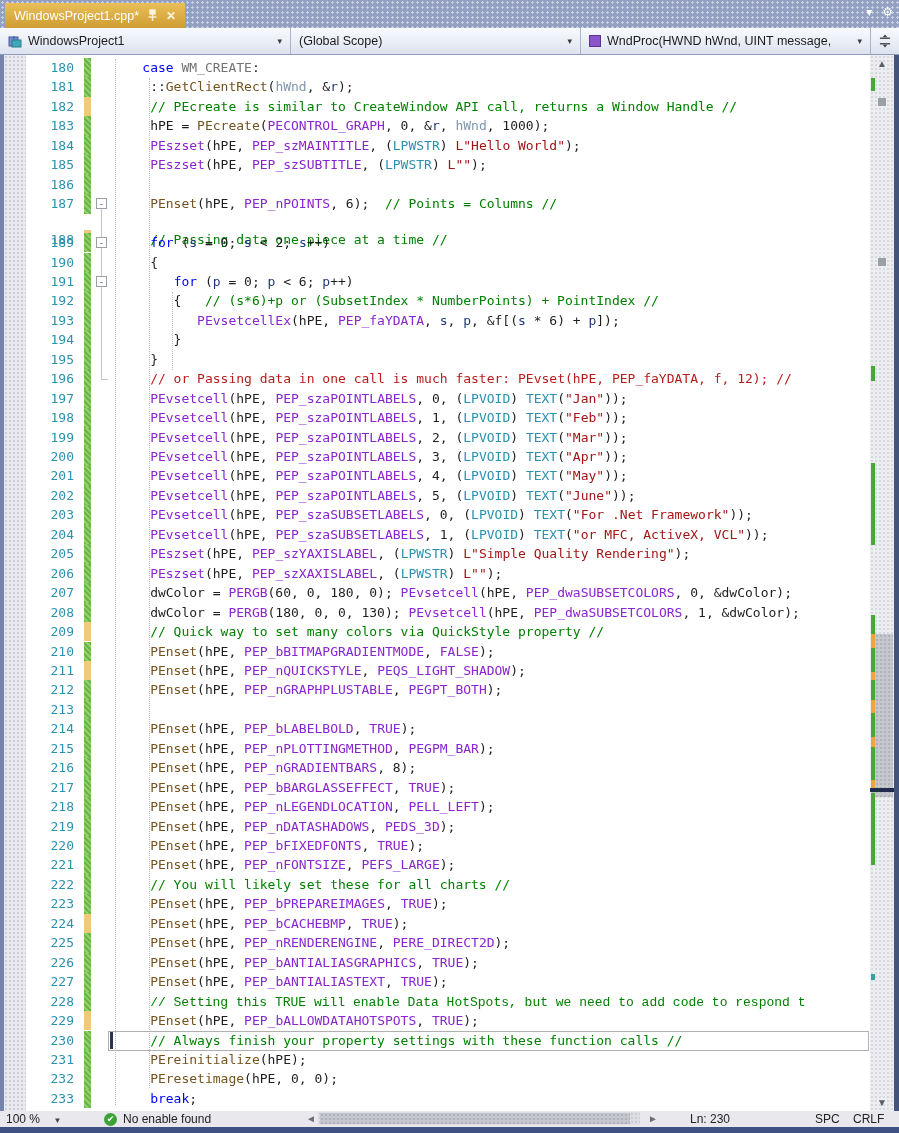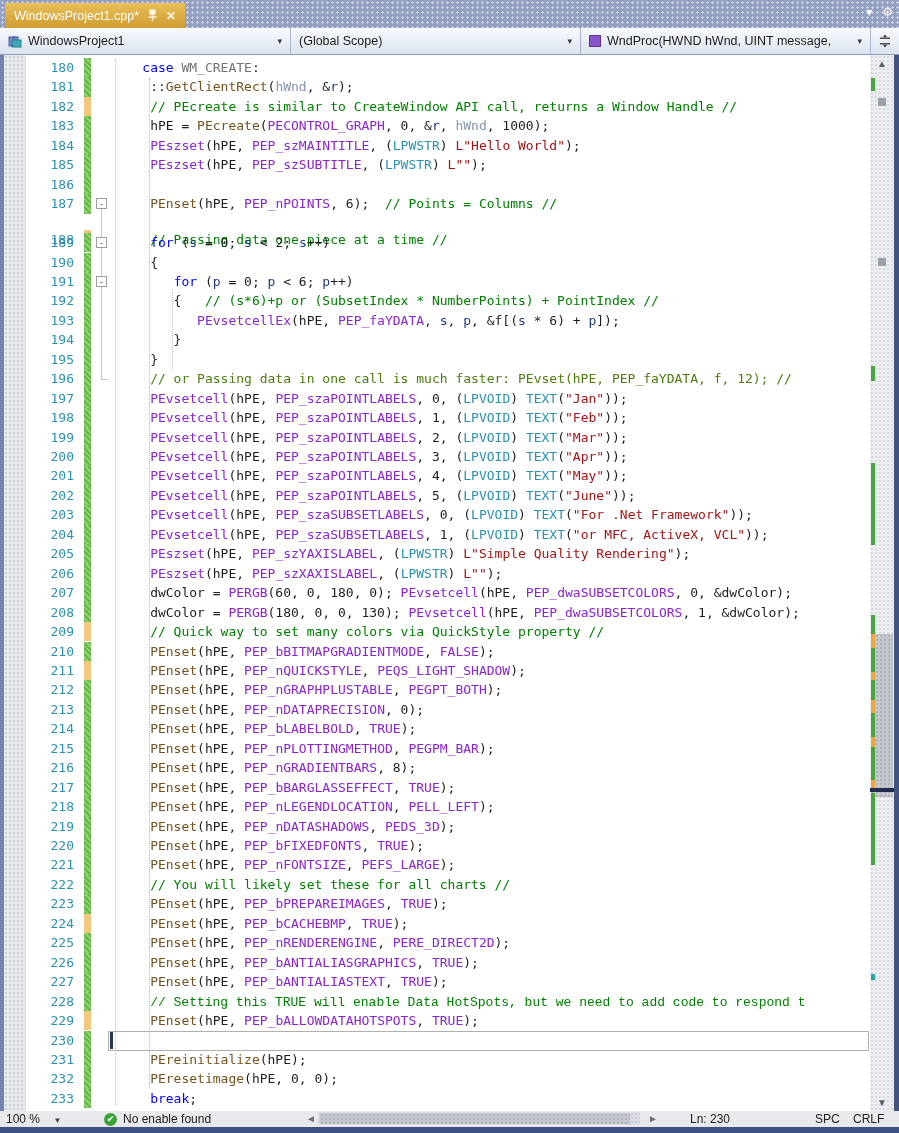--- a/index.html
+++ b/index.html
@@ -217,21 +217,21 @@
           <div class="codeline"><span style="color: rgb(30, 30, 30);">        }</span></div>
         </div>
         <div class="row" style="top: 294.75px;">
           <div class="lnum">195</div>
           <div class="mark g"></div>
           <div class="codeline"><span style="color: rgb(30, 30, 30);">     }</span></div>
         </div>
         <div class="row" style="top: 314.2px;">
           <div class="lnum">196</div>
           <div class="mark g"></div>
-          <div class="codeline"><span style="color: rgb(30, 30, 30);">     </span><span style="color: #4d7c0f;">// or Passing data in one call is much faster: PEvset(hPE, PEP_faYDATA, f, 12); //</span></div>
+          <div class="codeline"><span style="color: rgb(30, 30, 30);">     </span><span style="color: #b91c1c;">// or Passing data in one call is much faster: PEvset(hPE, PEP_faYDATA, f, 12); //</span></div>
         </div>
         <div class="row" style="top: 333.65px;">
           <div class="lnum">197</div>
           <div class="mark g"></div>
           <div class="codeline"><span style="color: rgb(30, 30, 30);">     </span><span style="color: rgb(138, 37, 208);">PEvsetcell</span><span style="color: rgb(30, 30, 30);">(hPE, </span><span style="color: rgb(138, 37, 208);">PEP_szaPOINTLABELS</span><span style="color: rgb(30, 30, 30);">, 0, (</span><span style="color: rgb(43, 145, 175);">LPVOID</span><span style="color: rgb(30, 30, 30);">) </span><span style="color: rgb(43, 145, 175);">TEXT</span><span style="color: rgb(30, 30, 30);">(</span><span style="color: rgb(163, 21, 21);">"Jan"</span><span style="color: rgb(30, 30, 30);">));</span></div>
         </div>
         <div class="row" style="top: 353.1px;">
           <div class="lnum">198</div>
           <div class="mark g"></div>
           <div class="codeline"><span style="color: rgb(30, 30, 30);">     </span><span style="color: rgb(138, 37, 208);">PEvsetcell</span><span style="color: rgb(30, 30, 30);">(hPE, </span><span style="color: rgb(138, 37, 208);">PEP_szaPOINTLABELS</span><span style="color: rgb(30, 30, 30);">, 1, (</span><span style="color: rgb(43, 145, 175);">LPVOID</span><span style="color: rgb(30, 30, 30);">) </span><span style="color: rgb(43, 145, 175);">TEXT</span><span style="color: rgb(30, 30, 30);">(</span><span style="color: rgb(163, 21, 21);">"Feb"</span><span style="color: rgb(30, 30, 30);">));</span></div>
@@ -302,21 +302,20 @@
           <div class="codeline"><span style="color: rgb(30, 30, 30);">     </span><span style="color: rgb(116, 83, 31);">PEnset</span><span style="color: rgb(30, 30, 30);">(hPE, </span><span style="color: rgb(138, 37, 208);">PEP_nQUICKSTYLE</span><span style="color: rgb(30, 30, 30);">, </span><span style="color: rgb(138, 37, 208);">PEQS_LIGHT_SHADOW</span><span style="color: rgb(30, 30, 30);">);</span></div>
         </div>
         <div class="row" style="top: 625.4px;">
           <div class="lnum">212</div>
           <div class="mark g"></div>
           <div class="codeline"><span style="color: rgb(30, 30, 30);">     </span><span style="color: rgb(116, 83, 31);">PEnset</span><span style="color: rgb(30, 30, 30);">(hPE, </span><span style="color: rgb(138, 37, 208);">PEP_nGRAPHPLUSTABLE</span><span style="color: rgb(30, 30, 30);">, </span><span style="color: rgb(138, 37, 208);">PEGPT_BOTH</span><span style="color: rgb(30, 30, 30);">);</span></div>
         </div>
         <div class="row" style="top: 644.85px;">
           <div class="lnum">213</div>
           <div class="mark g"></div>
-          <div class="codeline"><span style="color: rgb(30, 30, 30);">     </span><span style="color: rgb(116, 83, 31);">PEnset</span><span style="color: rgb(30, 30, 30);">(hPE, </span><span style="color: rgb(138, 37, 208);">PEP_nDATAPRECISION</span><span style="color: rgb(30, 30, 30);">, 0);</span></div>
         </div>
         <div class="row" style="top: 664.3px;">
           <div class="lnum">214</div>
           <div class="mark g"></div>
           <div class="codeline"><span style="color: rgb(30, 30, 30);">     </span><span style="color: rgb(116, 83, 31);">PEnset</span><span style="color: rgb(30, 30, 30);">(hPE, </span><span style="color: rgb(138, 37, 208);">PEP_bLABELBOLD</span><span style="color: rgb(30, 30, 30);">, </span><span style="color: rgb(138, 37, 208);">TRUE</span><span style="color: rgb(30, 30, 30);">);</span></div>
         </div>
         <div class="row" style="top: 683.75px;">
           <div class="lnum">215</div>
           <div class="mark g"></div>
           <div class="codeline"><span style="color: rgb(30, 30, 30);">     </span><span style="color: rgb(116, 83, 31);">PEnset</span><span style="color: rgb(30, 30, 30);">(hPE, </span><span style="color: rgb(138, 37, 208);">PEP_nPLOTTINGMETHOD</span><span style="color: rgb(30, 30, 30);">, </span><span style="color: rgb(138, 37, 208);">PEGPM_BAR</span><span style="color: rgb(30, 30, 30);">);</span></div>
@@ -389,21 +388,21 @@
         <div class="row" style="top: 956.05px;">
           <div class="lnum">229</div>
           <div class="mark o"></div>
           <div class="codeline"><span style="color: rgb(30, 30, 30);">     </span><span style="color: rgb(116, 83, 31);">PEnset</span><span style="color: rgb(30, 30, 30);">(hPE, </span><span style="color: rgb(138, 37, 208);">PEP_bALLOWDATAHOTSPOTS</span><span style="color: rgb(30, 30, 30);">, </span><span style="color: rgb(138, 37, 208);">TRUE</span><span style="color: rgb(30, 30, 30);">);</span></div>
         </div>
         <div class="row" style="top: 975.5px;">
           <div class="lnum">230</div>
           <div class="mark g"></div>
           <div class="curbox" style="top: 0px;"></div>
           <div class="caret" style="top: 1px;"></div>
-          <div class="codeline"><span style="color: rgb(30, 30, 30);">     </span></div>
+          <div class="codeline"><span style="color: rgb(30, 30, 30);">     </span><span style="color: rgb(0, 128, 0);">// Always finish your property settings with these function calls //</span></div>
         </div>
         <div class="row" style="top: 994.95px;">
           <div class="lnum">231</div>
           <div class="mark g"></div>
           <div class="codeline"><span style="color: rgb(30, 30, 30);">     </span><span style="color: rgb(116, 83, 31);">PEreinitialize</span><span style="color: rgb(30, 30, 30);">(hPE);</span></div>
         </div>
         <div class="row" style="top: 1014.4px;">
           <div class="lnum">232</div>
           <div class="mark g"></div>
           <div class="codeline"><span style="color: rgb(30, 30, 30);">     </span><span style="color: rgb(116, 83, 31);">PEresetimage</span><span style="color: rgb(30, 30, 30);">(hPE, 0, 0);</span></div>

